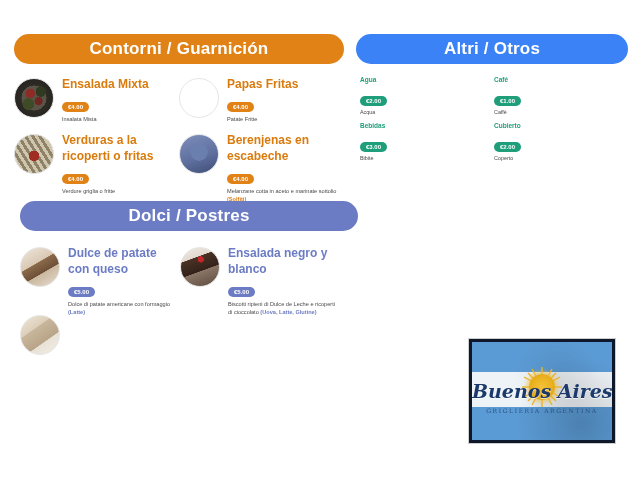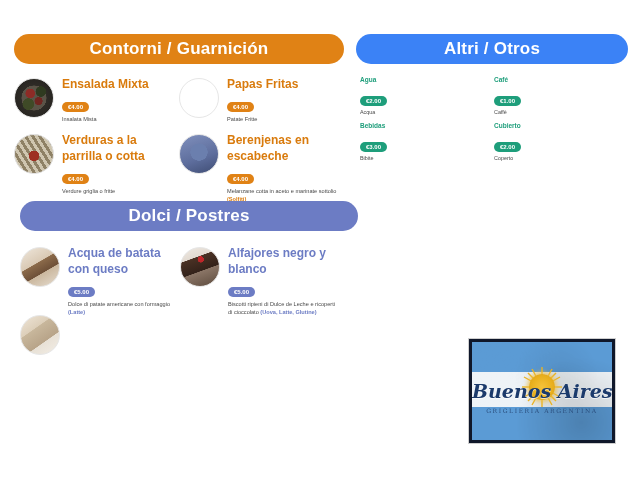--- a/index.html
+++ b/index.html
@@ -223,21 +223,21 @@
           <div class="price-badge orange">€4.00</div>
           <div class="item-desc">
             <span>Patate Fritte</span>
           </div>
         </div>
       </div>
 
       <div class="item" style="width:50%; height:58px;">
         <div class="item-thumb th-veg"></div>
         <div class="item-text">
-          <div class="item-title orange-txt">Verduras a la parrilla o cotta</div>
+          <div class="item-title orange-txt">Verduras a la ricoperti o fritas</div>
           <div class="price-badge orange">€4.00</div>
           <div class="item-desc">
             <span>Verdure griglia o fritte</span>
           </div>
         </div>
       </div>
 
       <div class="item" style="width:50%; height:58px;">
         <div class="item-thumb th-egg"></div>
         <div class="item-text">
@@ -285,32 +285,32 @@
   </div>
 
   <div class="panel" style="left:20px; top:201px; width:338px;">
     <div class="panel-header purple">Dolci / Postres</div>
 
     <div class="panel-body" style="padding-top:14px; width:320px;">
 
       <div class="item" style="width:50%; height:68px;">
         <div class="item-thumb th-batata"></div>
         <div class="item-text">
-          <div class="item-title purple-txt">Acqua de batata con queso</div>
+          <div class="item-title purple-txt">Dulce de patate con queso</div>
           <div class="price-badge purple">€5.00</div>
           <div class="item-desc">
             <span>Dolce di patate americane con formaggio </span><span class="allergen purple">(Latte)</span>
           </div>
         </div>
       </div>
 
       <div class="item" style="width:50%; height:68px;">
         <div class="item-thumb th-alfaj"></div>
         <div class="item-text">
-          <div class="item-title purple-txt">Alfajores negro y blanco</div>
+          <div class="item-title purple-txt">Ensalada negro y blanco</div>
           <div class="price-badge purple">€5.00</div>
           <div class="item-desc">
             <span>Biscotti ripieni di Dulce de Leche e ricoperti di cioccolato </span><span class="allergen purple">(Uova, Latte, Glutine)</span>
           </div>
         </div>
       </div>
 
 
       <div class="item" style="width:50%; height:68px;">
         <div class="item-thumb th-mantec"></div>

